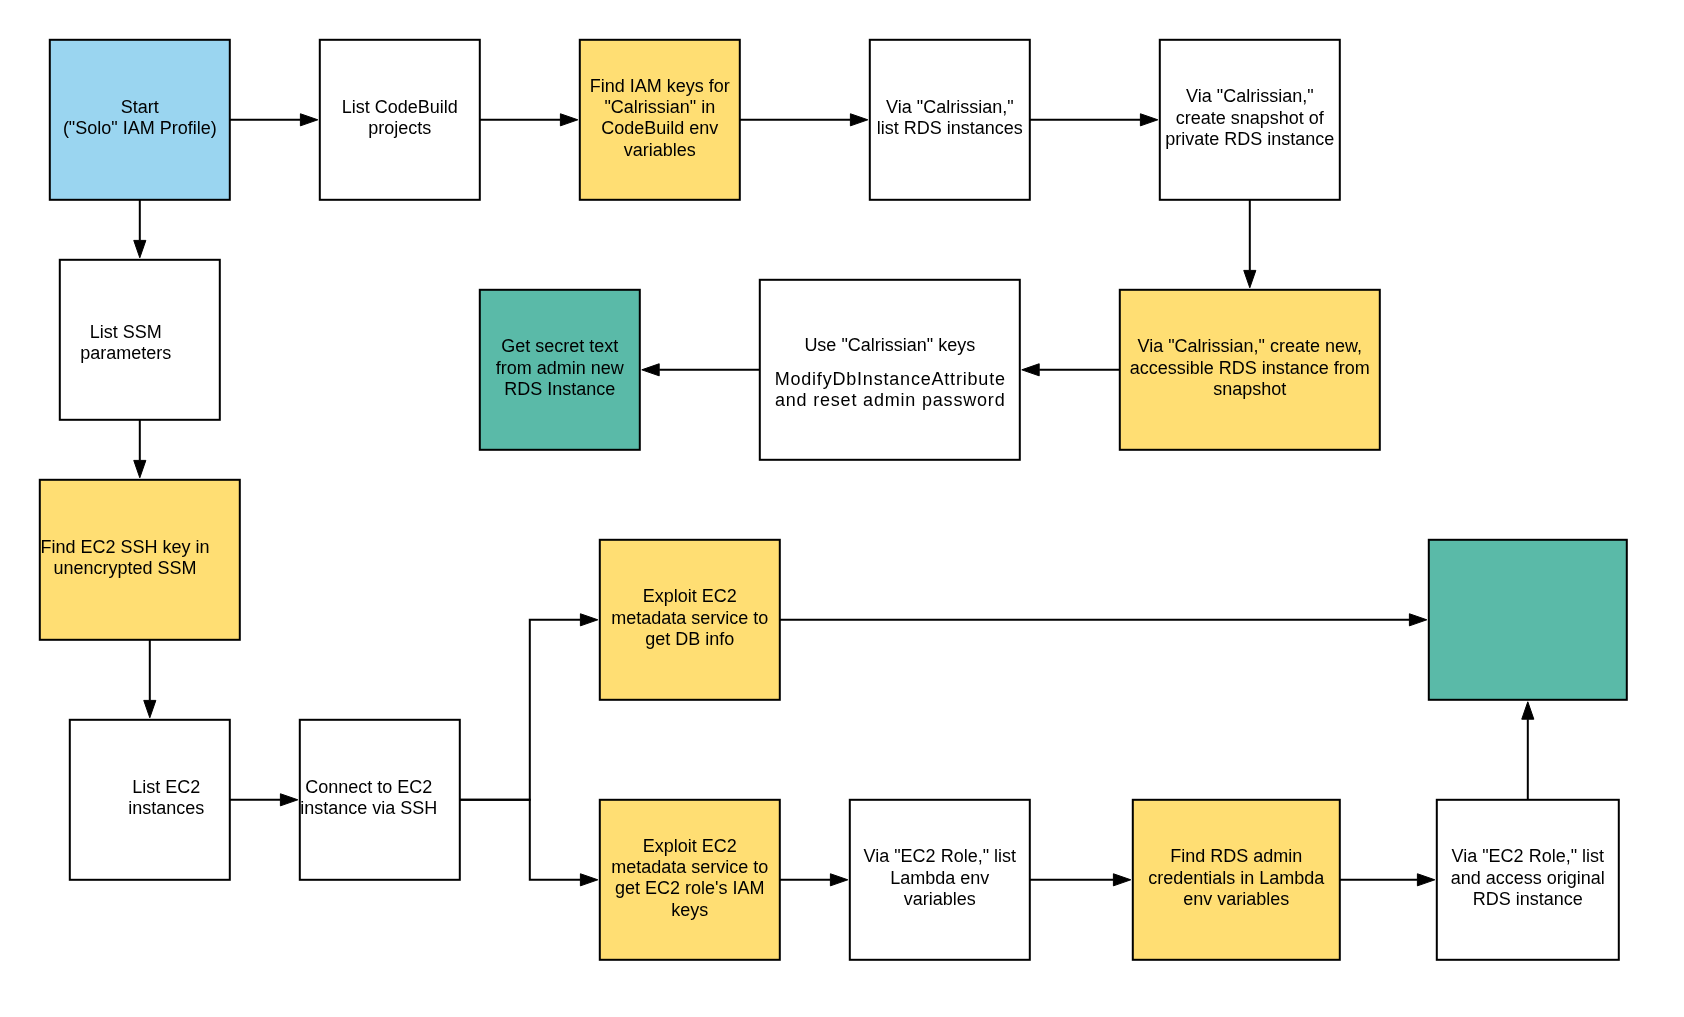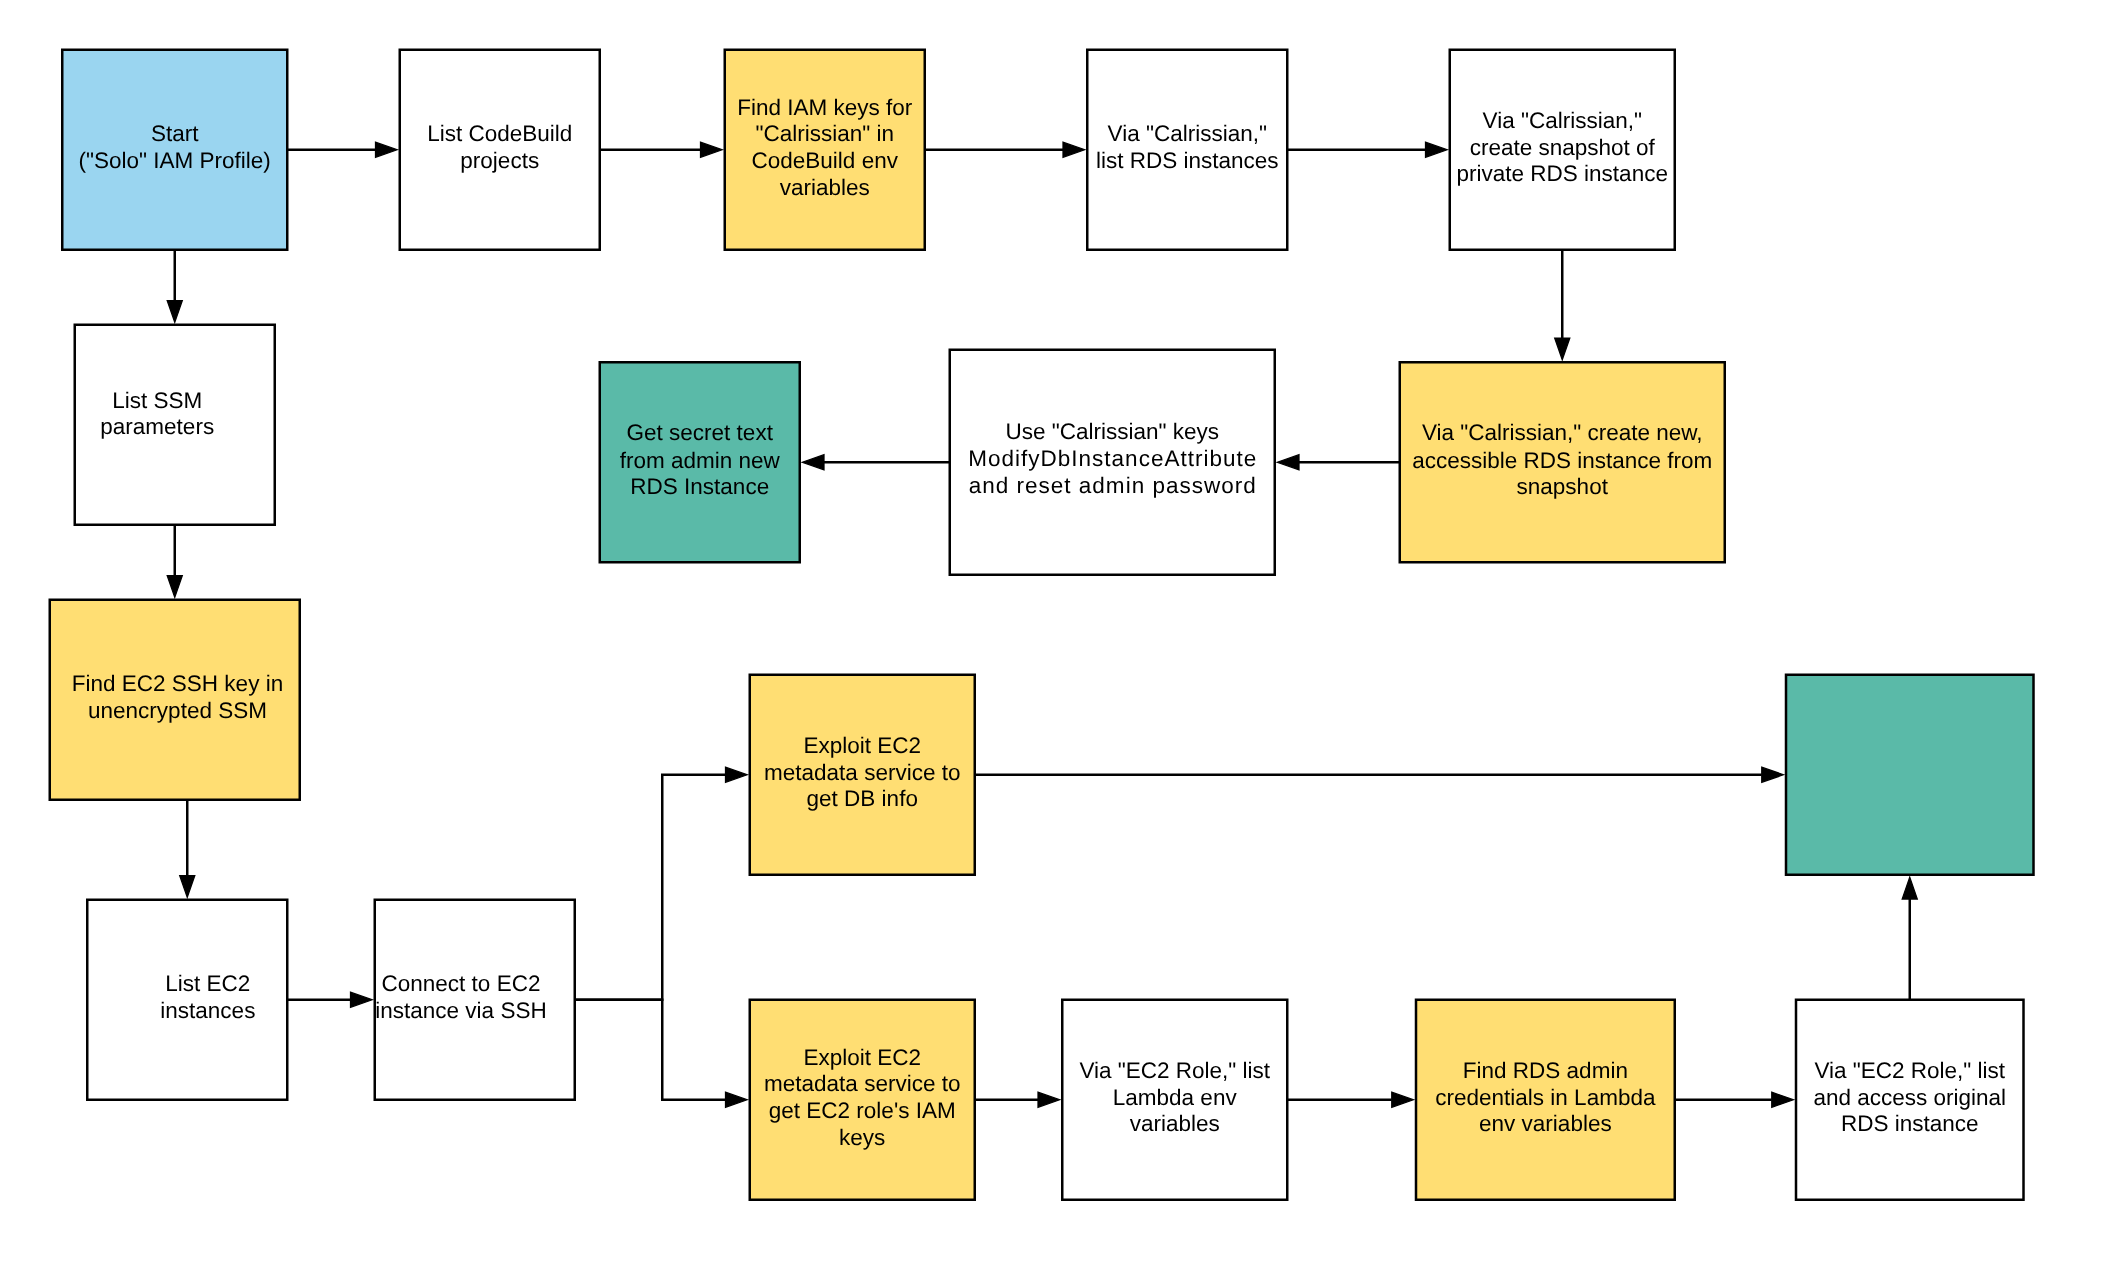--- a/index.html
+++ b/index.html
@@ -142,48 +142,48 @@
         <em>list RDS instances</em>
       </span>
     </div>
     <div class="node" style="left: 1158.8px; top: 38.8px; width: 182px; height: 162px;">
       <span style="top: 47.475px;">
         <em>Via "Calrissian,"</em>
         <em>create snapshot of</em>
         <em>private RDS instance</em>
       </span>
     </div>
-    <div class="node" style="left: 58.8px; top: 252px; width: 134px; height: 162px; text-align: center;">
+    <div class="node" style="left: 58.8px; top: 264px; width: 134px; height: 162px; text-align: center;">
       <span style="top: 58.15px;">
         <em>List SSM</em>
         <em>parameters</em>
       </span>
     </div>
     <div class="node" style="left: 478.8px; top: 288.8px; width: 162px; height: 162px; text-decoration: underline;">
       <span style="top: 47.475px;">
         <em>Get secret text</em>
         <em>from admin new</em>
         <em>RDS Instance</em>
       </span>
     </div>
     <div class="node" style="left: 758.8px; top: 278.8px; width: 262px; height: 182px;">
       <span style="top: 56.475px;">
         <em>Use "Calrissian" keys</em>
-        <em style="letter-spacing: 0.8px; margin-right: -0.8px;">ModifyDbInstanceAttribute</em>
+        <em style="letter-spacing: 0.8px; margin-right: -0.8px; margin-top: 12px;">ModifyDbInstanceAttribute</em>
         <em style="letter-spacing: 0.81px; margin-right: -0.81px;">and reset admin password</em>
       </span>
     </div>
     <div class="node" style="left: 1118.8px; top: 288.8px; width: 262px; height: 162px;">
       <span style="top: 47.475px;">
         <em>Via "Calrissian," create new,</em>
         <em>accessible RDS instance from</em>
         <em>snapshot</em>
       </span>
     </div>
-    <div class="node" style="left: 49px; top: 478.8px; width: 186px; height: 162px;">
+    <div class="node" style="left: 32px; top: 478.8px; width: 186px; height: 162px;">
       <span style="top: 58.15px;">
         <em>Find EC2 SSH key in</em>
         <em>unencrypted SSM</em>
       </span>
     </div>
     <div class="node" style="left: 598.8px; top: 538.8px; width: 182px; height: 162px;">
       <span style="top: 47.475px;">
         <em>Exploit EC2</em>
         <em>metadata service to</em>
         <em>get DB info</em>

